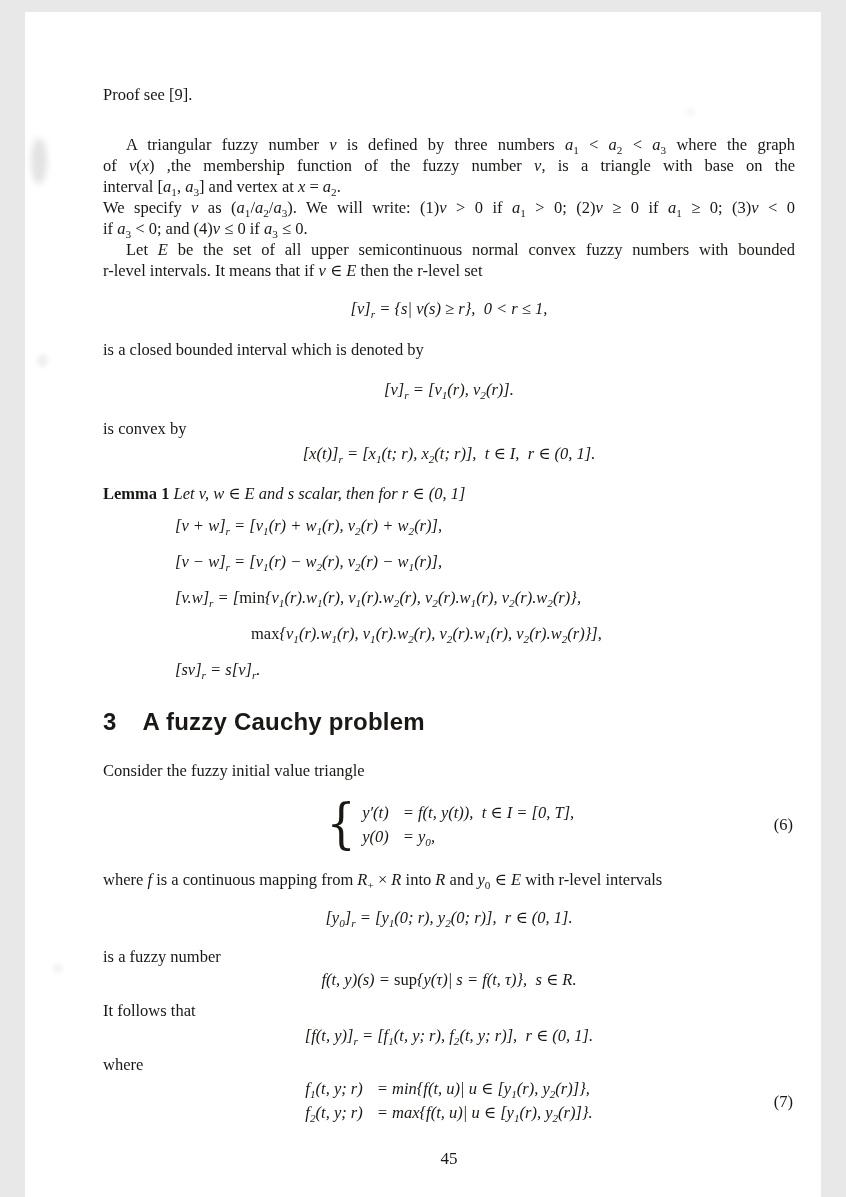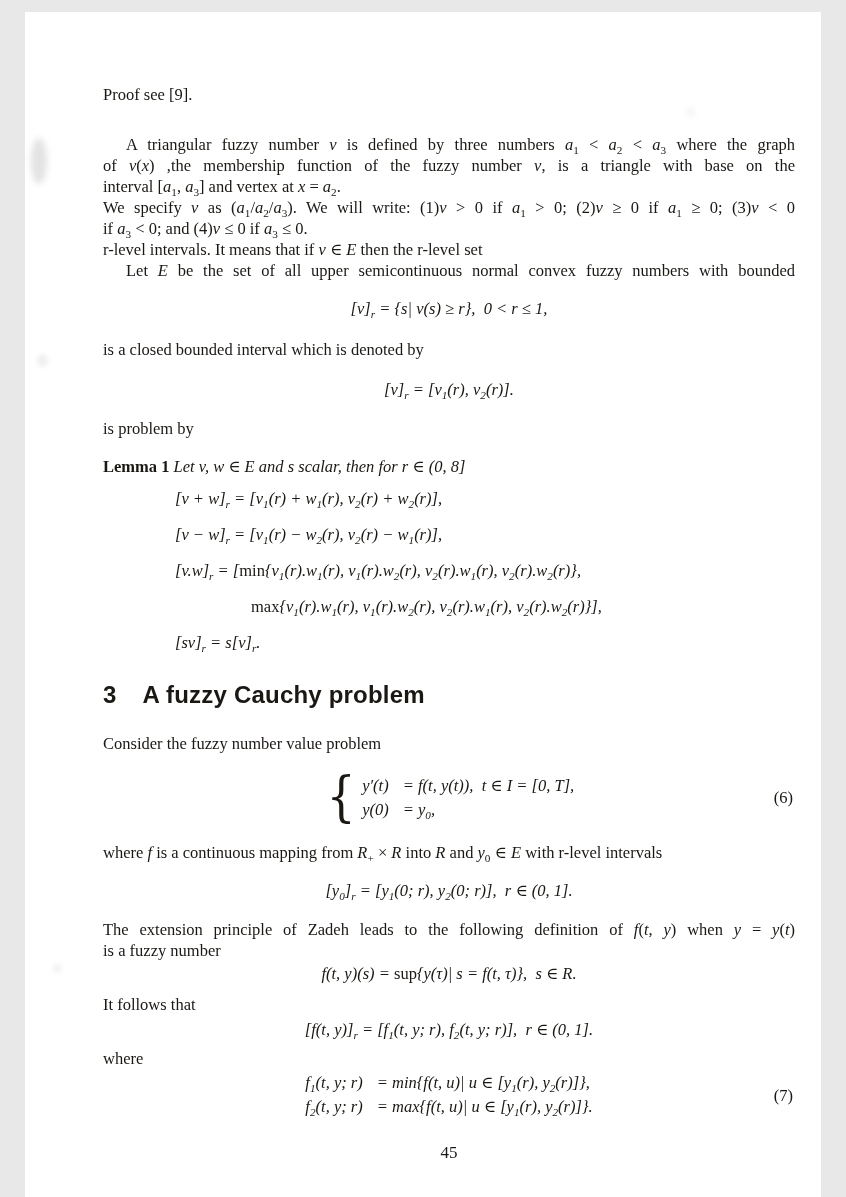--- a/index.html
+++ b/index.html
@@ -78,73 +78,73 @@
   <div class="content">
 
     <p class="line proof">Proof see [9].</p>
 
     <div class="para1">
       <div class="line just ind">A triangular fuzzy number <i>v</i> is defined by three numbers <i>a</i><sub>1</sub> &lt; <i>a</i><sub>2</sub> &lt; <i>a</i><sub>3</sub> where the graph</div>
       <div class="line just">of <i>v</i>(<i>x</i>) ,the membership function of the fuzzy number <i>v</i>, is a triangle with base on the</div>
       <div class="line">interval [<i>a</i><sub>1</sub>, <i>a</i><sub>3</sub>] and vertex at <i>x</i> = <i>a</i><sub>2</sub>.</div>
       <div class="line just">We specify <i>v</i> as (<i>a</i><sub>1</sub>/<i>a</i><sub>2</sub>/<i>a</i><sub>3</sub>). We will write: (1)<i>v</i> &gt; 0 if <i>a</i><sub>1</sub> &gt; 0; (2)<i>v</i> ≥ 0 if <i>a</i><sub>1</sub> ≥ 0; (3)<i>v</i> &lt; 0</div>
       <div class="line">if <i>a</i><sub>3</sub> &lt; 0; and (4)<i>v</i> ≤ 0 if <i>a</i><sub>3</sub> ≤ 0.</div>
+      <div class="line just ind">Let <i>E</i> be the set of all upper semicontinuous normal convex fuzzy numbers with bounded</div>
       <div class="line">r-level intervals. It means that if <i>v</i> ∈ <i>E</i> then the r-level set</div>
-      <div class="line just ind">Let <i>E</i> be the set of all upper semicontinuous normal convex fuzzy numbers with bounded</div>
     </div>
 
     <div class="eq center eq-rlevel">[v]<sub>r</sub> = {s| v(s) ≥ r},&nbsp;&nbsp;0 &lt; r ≤ 1,</div>
 
     <p class="line closed">is a closed bounded interval which is denoted by</p>
 
     <div class="eq center eq-vr">[v]<sub>r</sub> = [v<sub>1</sub>(r), v<sub>2</sub>(r)].</div>
 
     <div class="para3">
-      <div class="line">is problem by</div>
+      <div class="line">is convex by</div>
     </div>
 
+    <div class="eq center eq-xt">[x(t)]<sub>r</sub> = [x<sub>1</sub>(t; r), x<sub>2</sub>(t; r)],&nbsp;&nbsp;t ∈ I,&nbsp;&nbsp;r ∈ (0, 1].</div>
 
     <p class="line lemma">
       <b>Lemma 1</b>
-      <span class="it">Let v, w ∈ E and s scalar, then for r ∈ (0, 8]</span>
+      <span class="it">Let v, w ∈ E and s scalar, then for r ∈ (0, 1]</span>
     </p>
 
     <div class="lemma-eqs">
       <div class="eq leq">[v + w]<sub>r</sub> = [v<sub>1</sub>(r) + w<sub>1</sub>(r), v<sub>2</sub>(r) + w<sub>2</sub>(r)],</div>
       <div class="eq leq">[v − w]<sub>r</sub> = [v<sub>1</sub>(r) − w<sub>2</sub>(r), v<sub>2</sub>(r) − w<sub>1</sub>(r)],</div>
       <div class="eq leq">[v.w]<sub>r</sub> = [<span class="up">min</span>{v<sub>1</sub>(r).w<sub>1</sub>(r), v<sub>1</sub>(r).w<sub>2</sub>(r), v<sub>2</sub>(r).w<sub>1</sub>(r), v<sub>2</sub>(r).w<sub>2</sub>(r)},</div>
       <div class="eq leq indent2"><span class="up">max</span>{v<sub>1</sub>(r).w<sub>1</sub>(r), v<sub>1</sub>(r).w<sub>2</sub>(r), v<sub>2</sub>(r).w<sub>1</sub>(r), v<sub>2</sub>(r).w<sub>2</sub>(r)}],</div>
       <div class="eq leq">[sv]<sub>r</sub> = s[v]<sub>r</sub>.</div>
     </div>
 
     <h2 class="section">
       <span class="secnum">3</span><span>A fuzzy Cauchy problem</span>
     </h2>
 
-    <p class="line consider">Consider the fuzzy number value problem</p>
+    <p class="line consider">Consider the fuzzy initial value triangle</p>
 
     <div class="eqrow eq6row">
       <div class="cases">
         <span class="brace">{</span>
         <div class="casesgrid">
           <span class="eq cell">y′(t)</span>
           <span class="eq cell">= f(t, y(t)),&nbsp;&nbsp;t ∈ I = [0, T],</span>
           <span class="eq cell">y(0)</span>
           <span class="eq cell">= y<sub>0</sub>,</span>
         </div>
       </div>
       <span class="eqtag">(6)</span>
     </div>
 
     <p class="line wheref">where <i>f</i> is a continuous mapping from <i>R</i><sub>+</sub> × <i>R</i> into <i>R</i> and <i>y</i><sub>0</sub> ∈ <i>E</i> with r-level intervals</p>
 
     <div class="eq center eq-y0">[y<sub>0</sub>]<sub>r</sub> = [y<sub>1</sub>(0; r), y<sub>2</sub>(0; r)],&nbsp;&nbsp;r ∈ (0, 1].</div>
 
     <div class="zadeh">
-      <div class="line just">The extension principle of Zadeh leads to the following definition of <i>f</i>(<i>t</i>, <i>y</i>) when <i>y</i> = <i>y</i>(<i>t</i>)</div>
       <div class="line">is a fuzzy number</div>
     </div>
 
     <div class="eq center eq-ext">f(t, y)(s) = <span class="up">sup</span>{y(τ)| s = f(t, τ)},&nbsp;&nbsp;s ∈ R.</div>
 
     <p class="line follows">It follows that</p>
 
     <div class="eq center eq-fr">[f(t, y)]<sub>r</sub> = [f<sub>1</sub>(t, y; r), f<sub>2</sub>(t, y; r)],&nbsp;&nbsp;r ∈ (0, 1].</div>
 
     <p class="line where2">where</p>

